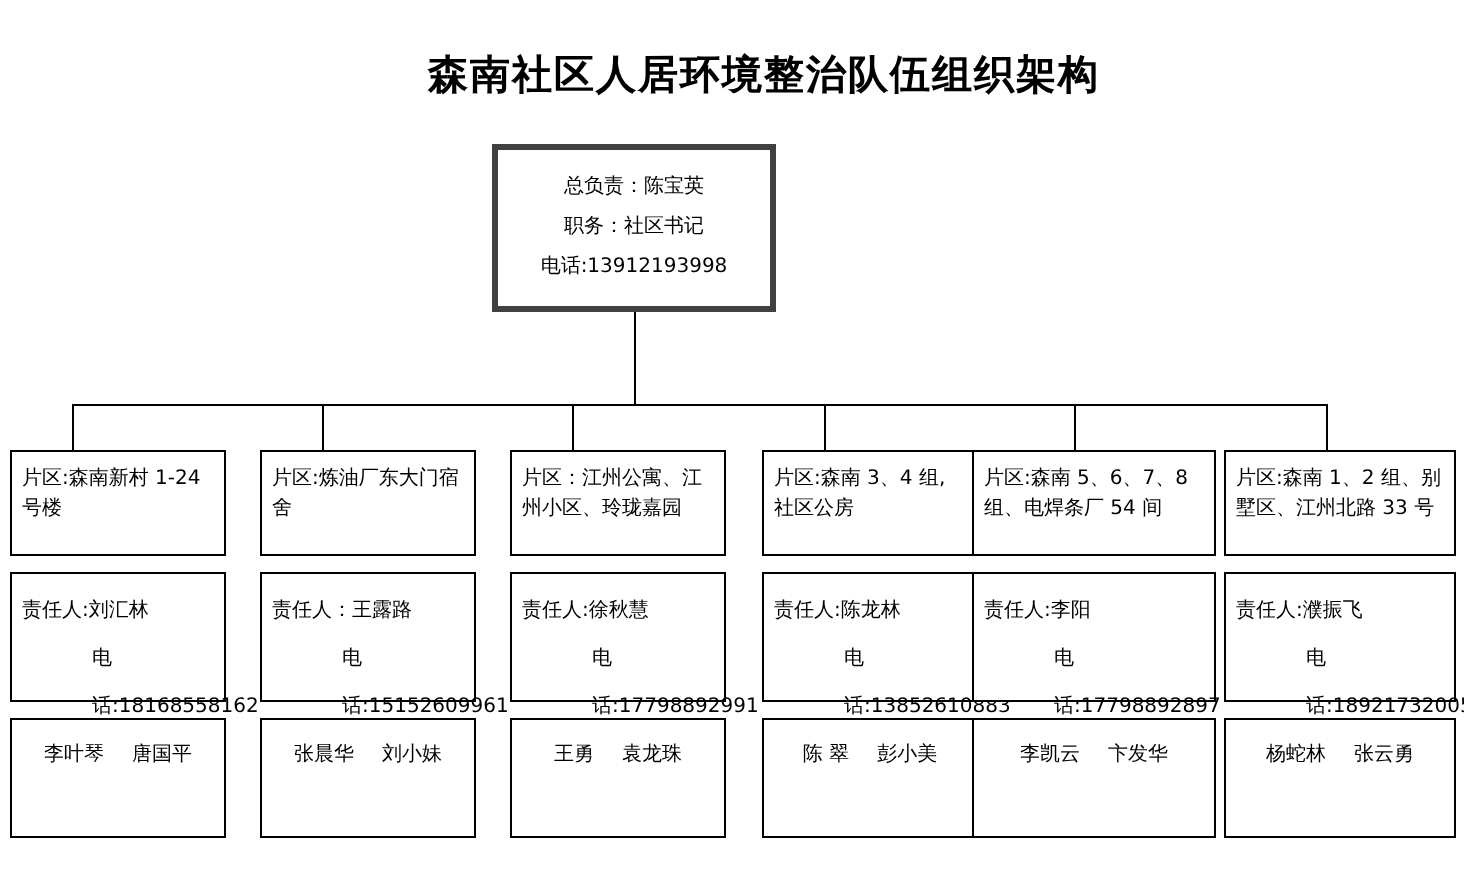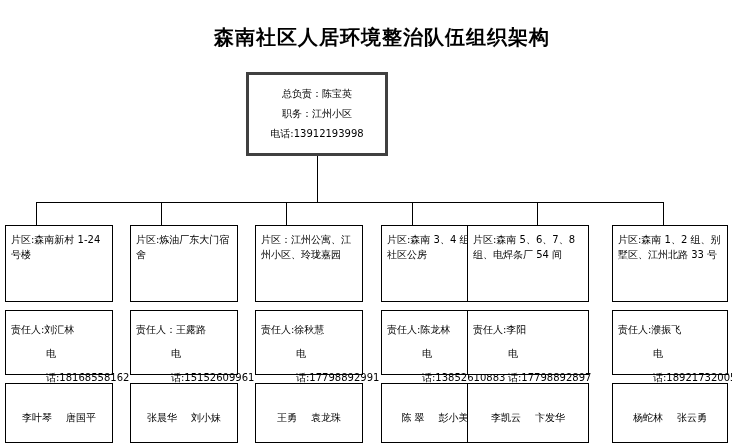--- a/index.html
+++ b/index.html
@@ -65,36 +65,36 @@
     position: absolute;
     top: 225px;
     width: 108px;
   }
   .cell {
     border: 1px solid #000;
     box-sizing: border-box;
     background: #fff;
   }
   .cell-head {
-    height: 77px;
+    height: 53px;
     padding: 6px 5px 0 5px;
     font-size: 10px;
     line-height: 15px;
   }
   .cell-mid {
     height: 65px;
     margin-top: 8px;
     padding: 7px 5px 12px 5px;
     font-size: 10px;
     line-height: 24px;
   }
   .cell-bot {
     height: 60px;
     margin-top: 8px;
-    padding: 26px 5px 0 5px;
+    padding: 10px 5px 0 5px;
     font-size: 10px;
     line-height: 15px;
   }
   .name-row {
     display: flex;
     justify-content: center;
     gap: 14px;
   }
   .head-text { display: block; }
   .resp { display: block; }
@@ -102,21 +102,21 @@
 </style>
 </head>
 <body>
 
 <div id="root">
 
   <div class="title">森南社区人居环境整治队伍组织架构</div>
 
   <div class="top-box">
     <span class="line">总负责：陈宝英</span>
-    <span class="line">职务：江州小区</span>
+    <span class="line">职务：社区书记</span>
     <span class="line">电话:13912193998</span>
   </div>
 
   <div class="vline" style="left:317px; top:156px; height:46px;"></div>
 
   <div class="hline" style="left:36px; top:202px; width:627px;"></div>
 
   <div class="vline" style="left:36px;  top:202px; height:23px;"></div>
   <div class="vline" style="left:161px; top:202px; height:23px;"></div>
   <div class="vline" style="left:286px; top:202px; height:23px;"></div>
@@ -181,21 +181,21 @@
       <span class="phone">电话:13852610883</span>
     </div>
     <div class="cell cell-bot">
       <div class="name-row">
         <span>陈 翠</span>
         <span>彭小美</span>
       </div>
     </div>
   </div>
 
-  <div class="col" style="left:467px; width:122px;">
+  <div class="col" style="left:486px; width:122px;">
     <div class="cell cell-head">
       <span class="head-text">片区:森南 5、6、7、8 组、电焊条厂 54 间</span>
     </div>
     <div class="cell cell-mid">
       <span class="resp">责任人:李阳</span>
       <span class="phone">电话:17798892897</span>
     </div>
     <div class="cell cell-bot">
       <div class="name-row">
         <span>李凯云</span>

